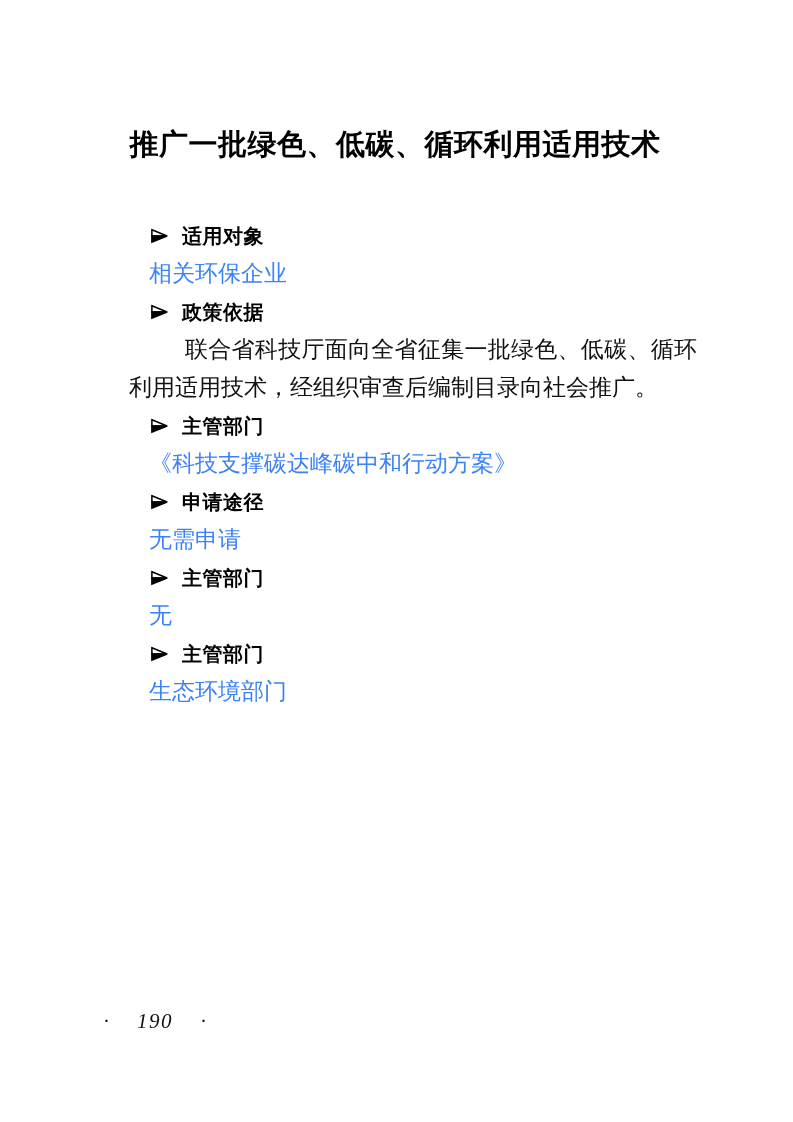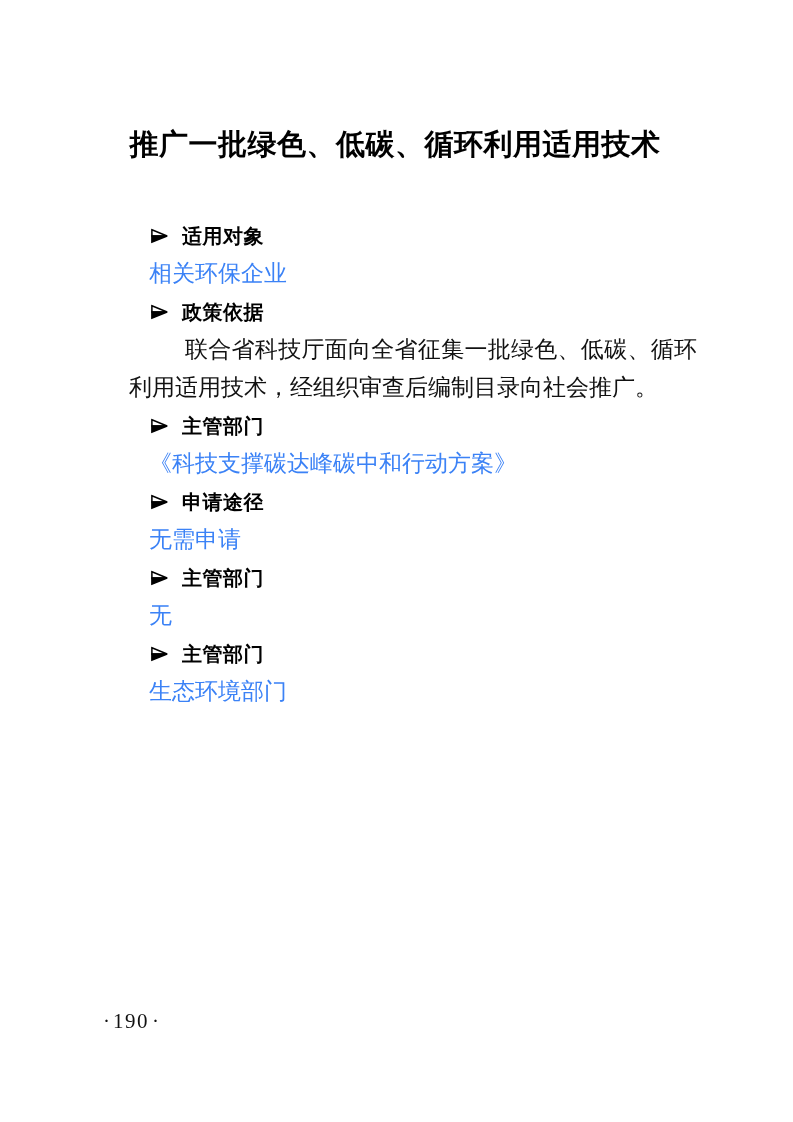--- a/index.html
+++ b/index.html
@@ -65,22 +65,23 @@
     position: absolute;
     left: 103px;
     top: 1005px;
     display: flex;
     align-items: center;
     font-size: 21px;
     line-height: 32px;
     color: #111111;
   }
   .footer .page-num {
-    margin: 0 3px;
+    margin: 0 27px;
     letter-spacing: 1.5px;
+    font-style: italic;
   }
 </style>
 </head>
 <body>
 
 <div class="content">
 
   <div class="doc-title">推广一批绿色、低碳、循环利用适用技术</div>
 
   <div class="section">

